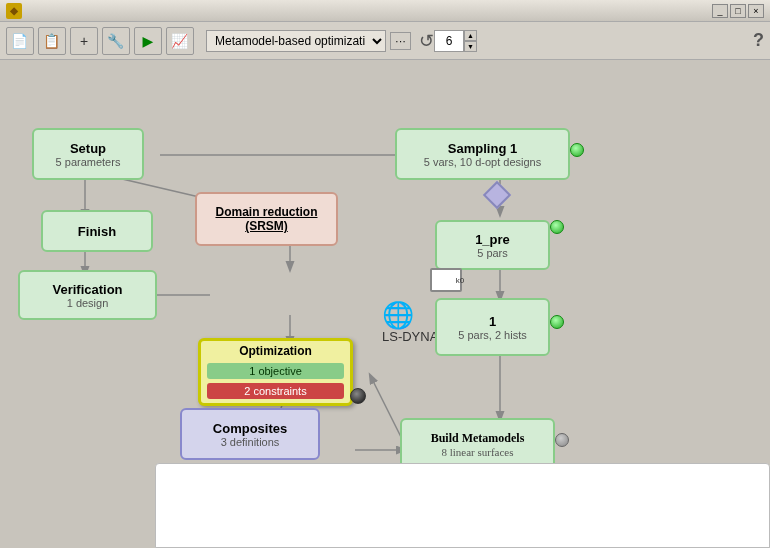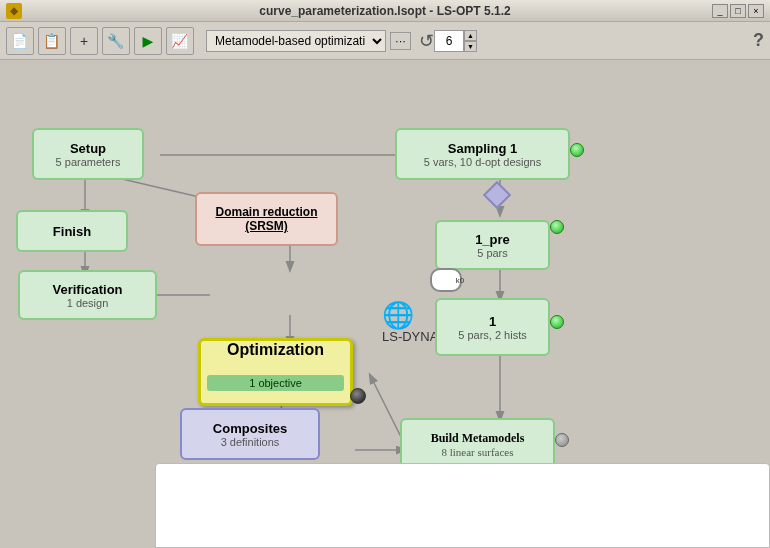--- a/index.html
+++ b/index.html
@@ -177,21 +177,21 @@
     }
 
     
     .opt-inner-green {
       background: #88cc88;
       border-radius: 3px;
       width: 100%;
       padding: 2px 6px;
       font-size: 11px;
       color: #003300;
-      margin: 13px 0;
+      margin: 2px 0;
     }
     .opt-inner-red {
       background: #cc4444;
       border-radius: 3px;
       width: 100%;
       padding: 2px 6px;
       font-size: 11px;
       color: white;
       margin: 2px 0;
     }
@@ -241,21 +241,21 @@
       transform: rotate(45deg);
       position: absolute;
     }
 
     
     .checkbox-icon {
       width: 24px;
       height: 24px;
       background: white;
       border: 2px solid #888;
-      border-radius: 10px;
+      border-radius: 2px;
       position: absolute;
       display: flex;
       align-items: center;
       justify-content: center;
       font-size: 10px;
       padding-left: 28px;
     }
 
     
     .bottom-panel {
@@ -269,21 +269,20 @@
       border-radius: 4px 4px 0 0;
     }
   </style>
 </head>
 <body>
 
 <div class="title-bar">
   <div class="title-bar-icon">
     <span style="color:#7a5000;font-size:10px;font-weight:bold;">◆</span>
   </div>
-  <div class="title-bar-text">curve_parameterization.lsopt - LS-OPT 5.1.2</div>
   <div class="title-bar-controls">
     <button class="title-btn">_</button>
     <button class="title-btn">□</button>
     <button class="title-btn">×</button>
   </div>
 </div>
 
 <div class="toolbar">
   <button class="toolbar-btn" title="New">📄</button>
   <button class="toolbar-btn" title="Copy">📋</button>
@@ -341,21 +340,21 @@
         <path d="M0,0 L0,6 L8,3 z" fill="#888"></path>
       </marker>
     </defs>
   </svg>
 
   <div class="node node-green" style="left:32px; top:68px; width:112px; height:52px;">
     <div class="node-title">Setup</div>
     <div class="node-subtitle">5 parameters</div>
   </div>
 
-  <div class="node node-green" style="left:16px; top:150px; width:112px; height:42px;">
+  <div class="node node-green" style="left:41px; top:150px; width:112px; height:42px;">
     <div class="node-title">Finish</div>
   </div>
 
   <div class="node node-green" style="left:18px; top:210px; width:139px; height:50px;">
     <div class="node-title">Verification</div>
     <div class="node-subtitle">1 design</div>
   </div>
 
   <div class="node node-pink" style="left:195px; top:132px; width:143px; height:54px;text-decoration:underline;">
     <div class="node-title" style="font-size:12px;">Domain reduction</div>
@@ -396,22 +395,23 @@
   <div class="green-dot" style="left:550px; top:255px;"></div>
 
   <div class="node node-green" style="left:400px; top:358px; width:155px; height:52px;font-family:Liberation Serif, serif;">
     <div class="node-title" style="font-size:12px;">Build Metamodels</div>
     <div class="node-subtitle">8 linear surfaces</div>
   </div>
 
   <div class="gray-dot" style="left:555px; top:373px;"></div>
 
   <div class="node node-yellow" style="left:198px; top:278px; width:155px; height:68px; padding:4px 6px;">
-    <div class="node-title" style="font-size:16px;margin-bottom:3px;">Optimization</div>
+    <div class="node-title" style="font-size:12px;margin-bottom:3px;">Optimization</div>
     <div class="opt-inner-green">1 objective</div>
+    <div class="opt-inner-red">2 constraints</div>
   </div>
 
   <div class="black-dot" style="left:350px; top:328px;"></div>
 
   <div class="node node-blue" style="left:180px; top:348px; width:140px; height:52px;">
     <div class="node-title">Composites</div>
     <div class="node-subtitle">3 definitions</div>
   </div>
 
   <div class="bottom-panel"></div>

